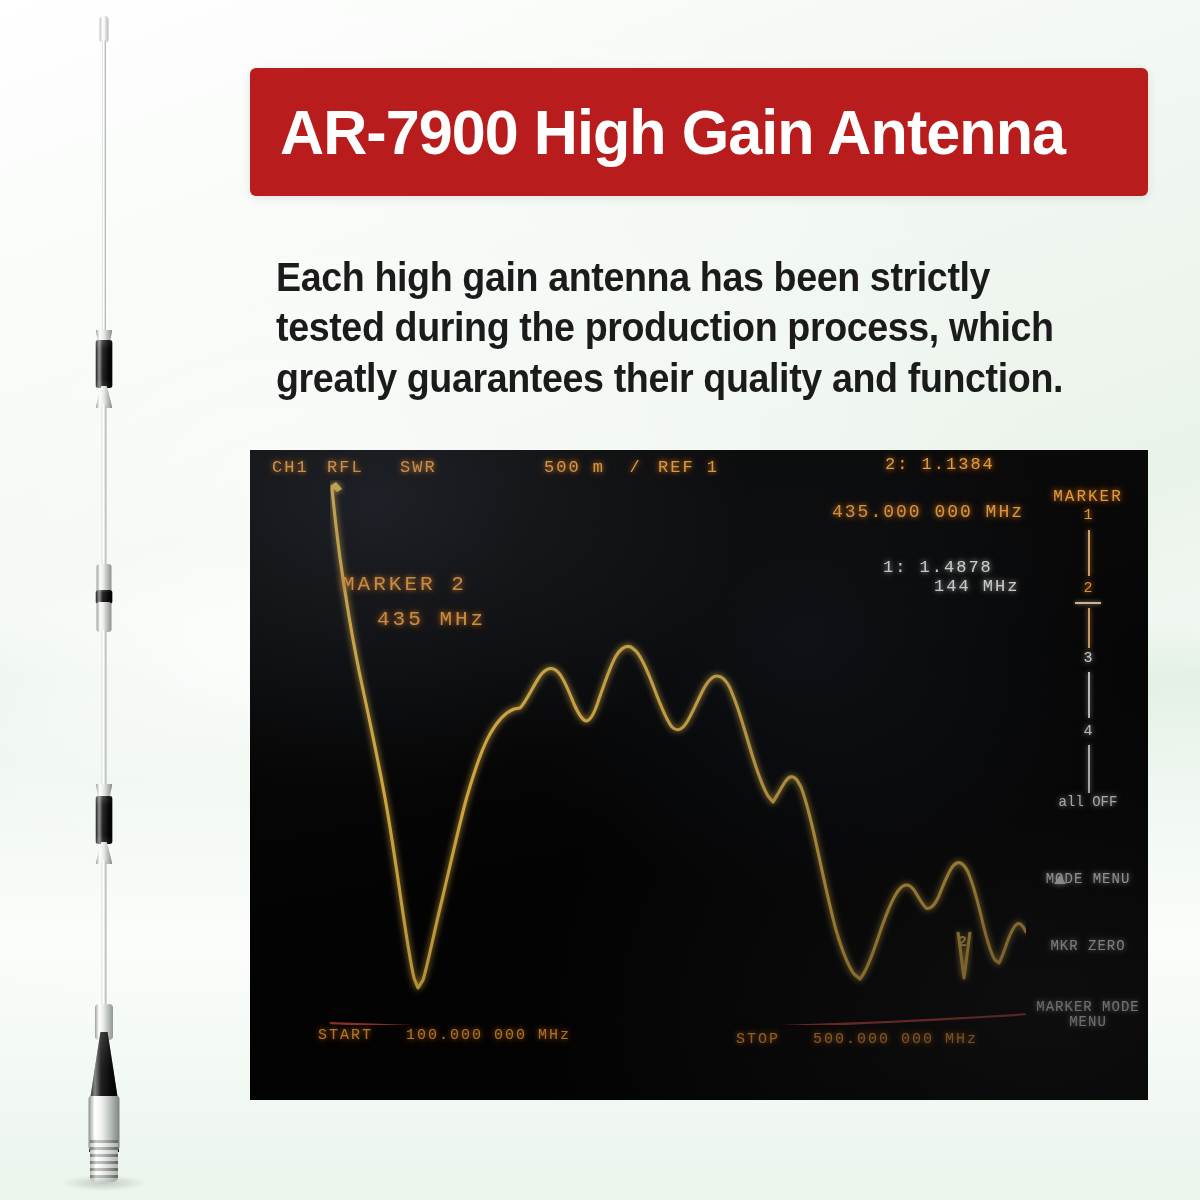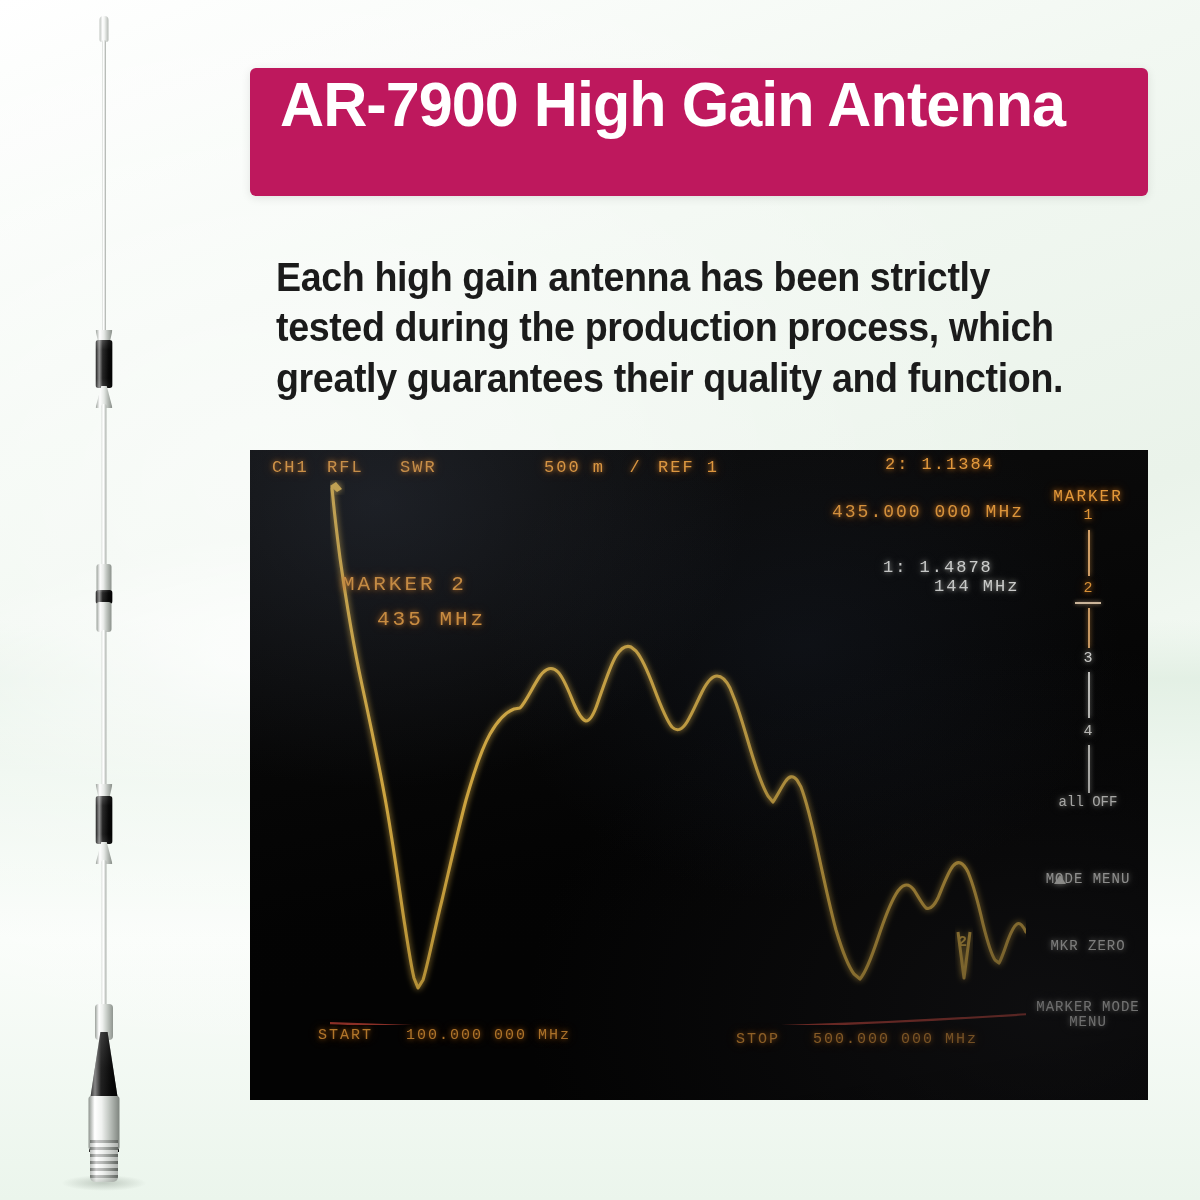--- a/index.html
+++ b/index.html
@@ -97,22 +97,22 @@
   }
   .ant-shadow {
     position:absolute; left:50%; transform:translateX(-50%);
     bottom:-6px; width:86px; height:16px; border-radius:50%;
     background: radial-gradient(ellipse, rgba(120,132,120,.38) 0%, rgba(120,132,120,0) 70%);
   }
 
   
   #title-banner {
     position:absolute; left:250px; top:68px; width:898px; height:128px;
-    background:#be185d; border-radius:6px;
-    display:flex; align-items:flex-start; padding:0 30px;
+    background:#b91c1c; border-radius:6px;
+    display:flex; align-items:center; padding:0 30px;
     box-shadow: 0 2px 10px rgba(0,0,0,.10);
   }
   #title-text {
     color:#ffffff; font-size:63px; font-weight:bold;
     letter-spacing:-1px; white-space:nowrap;
     transform: scaleX(.97); transform-origin:left center;
   }
 
   
   #desc {

